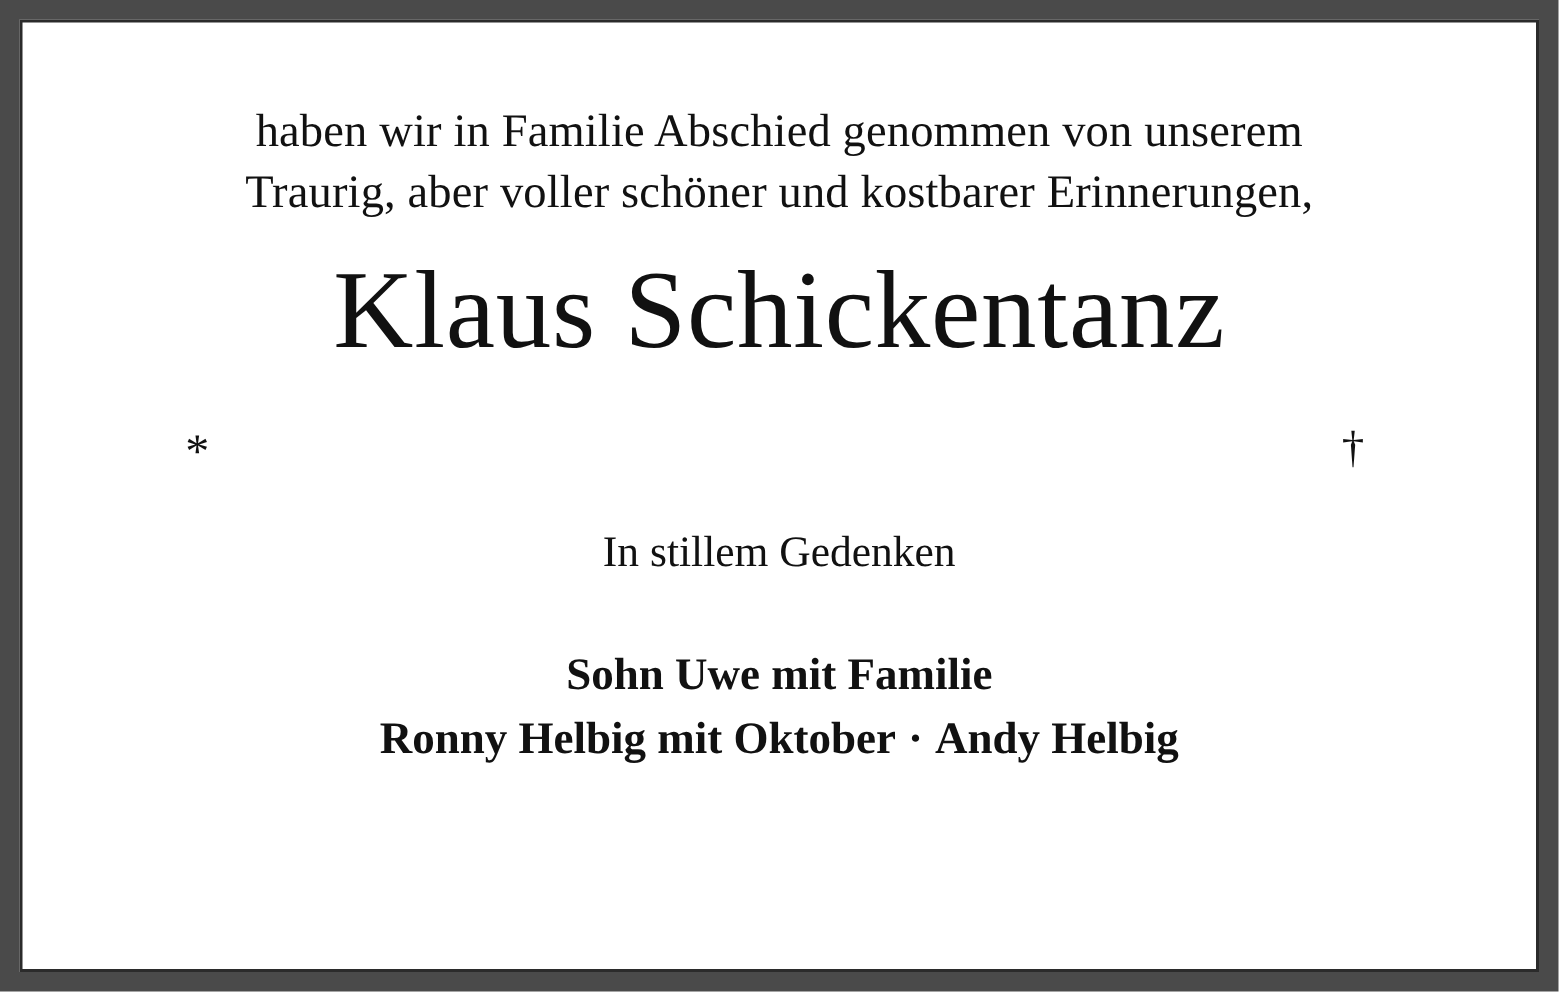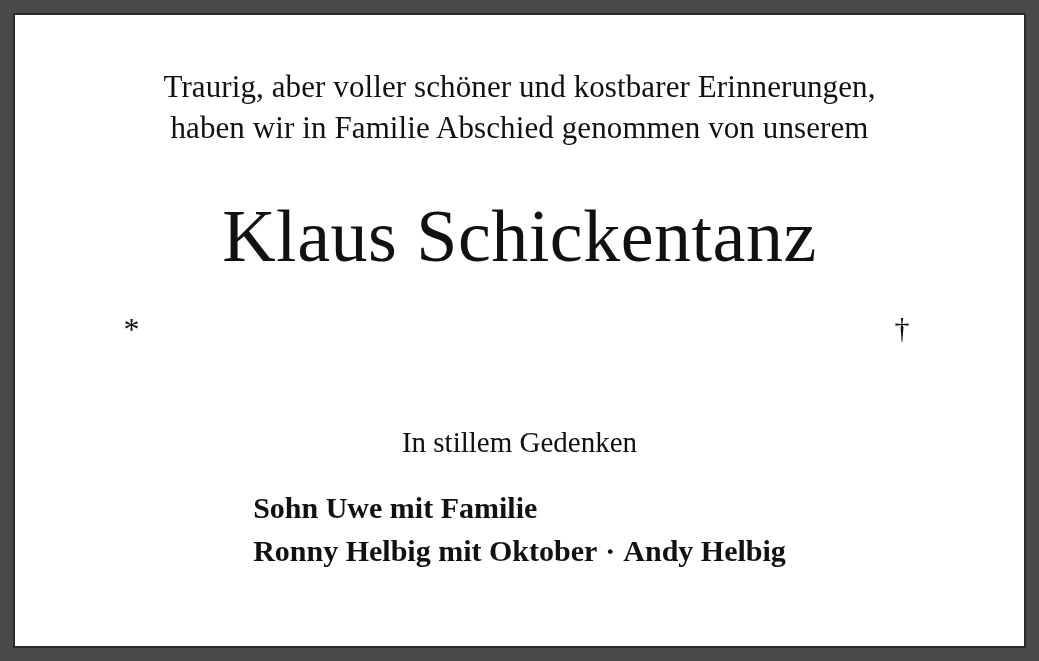--- a/index.html
+++ b/index.html
@@ -40,21 +40,21 @@
     text-align: center;
     font-size: 31px;
     line-height: 1.32;
     letter-spacing: 0.1px;
   }
   .intro-line {
     display: block;
     white-space: nowrap;
   }
   .name {
-    margin-top: 49px;
+    margin-top: 20px;
     text-align: center;
     font-size: 74px;
     line-height: 1.05;
     font-weight: 400;
     letter-spacing: 0.5px;
     white-space: nowrap;
   }
   .dates {
     margin-top: 34px;
     width: 840px;
@@ -70,49 +70,50 @@
   }
   .date-birth { margin-left: 24px; }
   .date-death { margin-right: 18px; }
   .sym {
     display: inline-block;
     font-size: 30px;
     margin-right: 12px;
   }
   .sym-star { font-size: 32px; }
   .memorial {
-    margin-top: 76px;
+    margin-top: 31px;
     text-align: center;
     font-size: 29px;
     line-height: 1.3;
   }
   .family {
-    margin-top: 24px;
+    margin-top: 40px;
+    text-align: center;
     font-weight: bold;
     font-size: 30px;
     line-height: 1.45;
   }
   .family-line {
     display: block;
     white-space: nowrap;
   }
   .dot-sep {
     display: inline-block;
     padding: 0 8px;
   }
 </style>
 </head>
 <body>
 
 <div class="obituary-outer">
   <div class="obituary-frame">
 
     <div class="intro">
+      <span class="intro-line">haben wir in Familie Abschied genommen von unserem</span>
       <span class="intro-line">Traurig, aber voller schöner und kostbarer Erinnerungen,</span>
-      <span class="intro-line">haben wir in Familie Abschied genommen von unserem</span>
     </div>
 
     <div class="name">Klaus Schickentanz</div>
 
     <div class="dates">
       <div class="date-block date-birth">
         <span class="sym sym-star">*</span>
       </div>
       <div class="date-block date-death">
         <span class="sym sym-cross">†</span>

